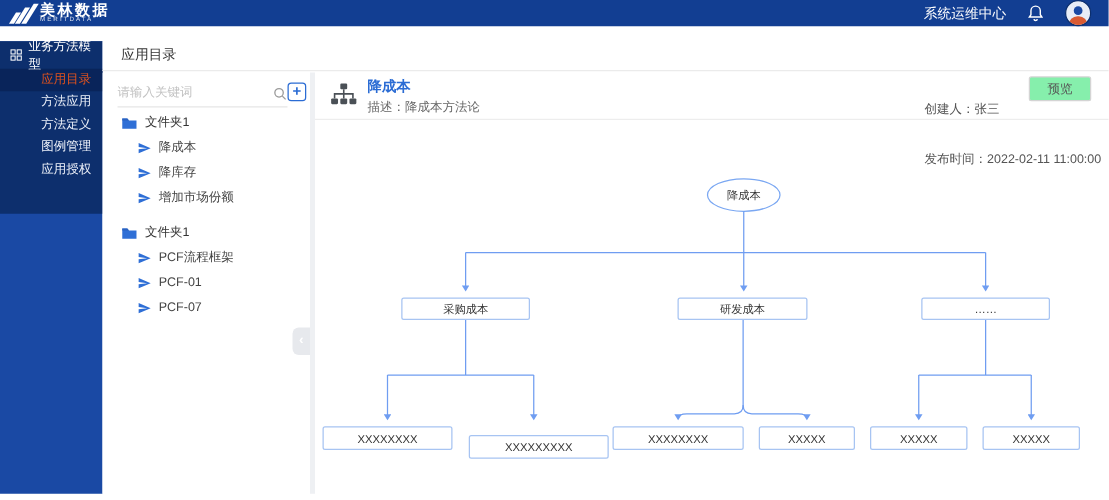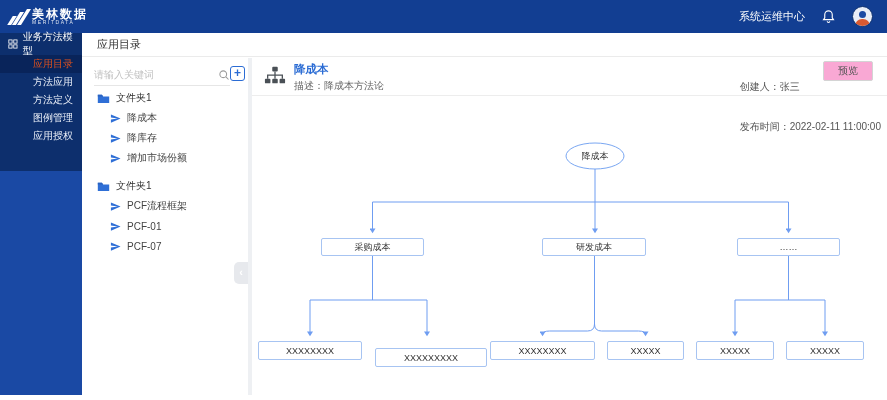--- a/index.html
+++ b/index.html
@@ -1,21 +1,21 @@
 <!DOCTYPE html>
 <html><head>
 <meta charset="utf-8">
 <style>
   * { margin:0; padding:0; box-sizing:border-box; }
   html,body { width:887px; height:400px; background:#fff; overflow:hidden;
               font-family:"Liberation Sans", sans-serif; }
   .stage { position:relative; width:887px; height:400px; }
 
   
-  .topbar { position:absolute; left:0; top:0; width:887px; height:33px;
+  .topbar { position:absolute; left:0; top:0; width:887px; height:21px;
             background:#123e92; display:flex; align-items:center; color:#fff; }
   .logo { display:flex; align-items:center; gap:6px; padding-left:10px; }
   .logo-mark { display:flex; gap:2px; align-items:flex-end; height:16px; }
   .logo-mark i { display:block; width:4px; background:#fff; transform:skewX(-32deg); }
   .logo-mark i:nth-child(1){height:9px;} .logo-mark i:nth-child(2){height:13px;} .logo-mark i:nth-child(3){height:16px;}
   .logo-text { display:flex; flex-direction:column; line-height:1.05; }
   .logo-title { font-size:12px; font-weight:bold; letter-spacing:2px; }
   .logo-sub { font-size:5px; letter-spacing:1.6px; color:rgba(255,255,255,.85); }
   .top-right { margin-left:auto; display:flex; align-items:center; gap:16px; padding-right:14px; }
   .ops-link { font-size:11px; cursor:pointer; }
@@ -61,21 +61,21 @@
   .collapse-tab { position:absolute; left:152px; top:204px; width:14px; height:22px; background:#e7e9ed;
                   border-radius:5px 0 0 5px; color:#fff; font-size:11px; line-height:21px; text-align:center;
                   cursor:pointer; font-weight:bold; }
 
   
   .detail-panel { position:absolute; left:252px; top:58px; width:635px; height:337px; background:#fff; }
   .detail-header { position:relative; height:38px; border-bottom:1px solid #ededed; }
   .orgchart-ic { position:absolute; left:12px; top:7px; width:22px; height:22px; }
   .detail-title { position:absolute; left:42px; top:4px; font-size:11.5px; color:#2b6cd4; font-weight:bold; }
   .detail-desc { position:absolute; left:42px; top:21px; font-size:10px; color:#666; }
-  .preview-btn { position:absolute; right:14px; top:3px; padding:2px 14px; background:#f9a8d4;
+  .preview-btn { position:absolute; right:14px; top:3px; padding:2px 14px; background:#86efac;
                  border:1px solid #d4d4d4; border-radius:2px; font-size:10px; color:#555; cursor:pointer;
                  font-family:Liberation Mono, monospace; }
   .meta { position:absolute; right:6px; top:22px; font-size:10px; color:#555; display:flex; gap:26px;flex-direction:column; }
 
   
   .canvas { position:relative; width:635px; height:298px; }
   .canvas svg.wires { position:absolute; left:0; top:0; }
   .node { position:absolute; border:1px solid #a7c4f2; border-radius:2px; background:#fff;
           font-size:9px; color:#333; display:flex; align-items:center; justify-content:center;
           cursor:pointer; }

